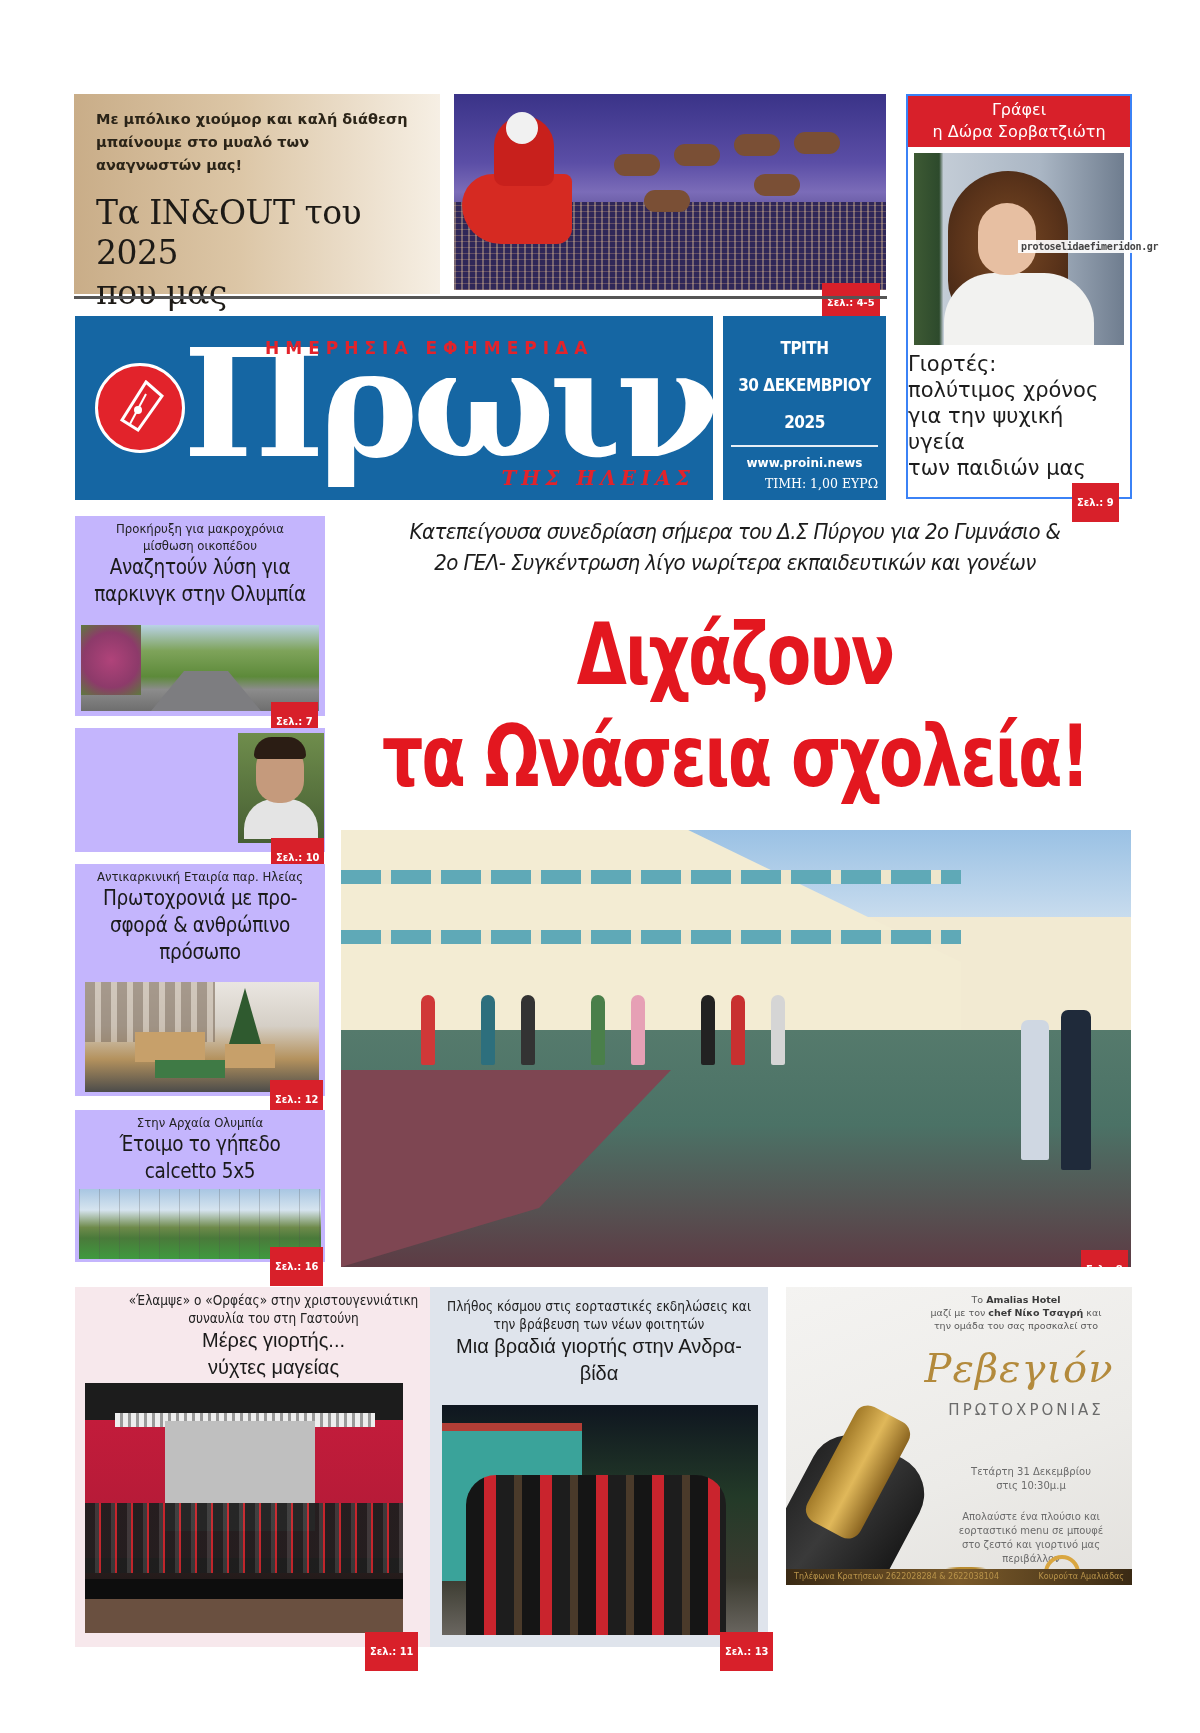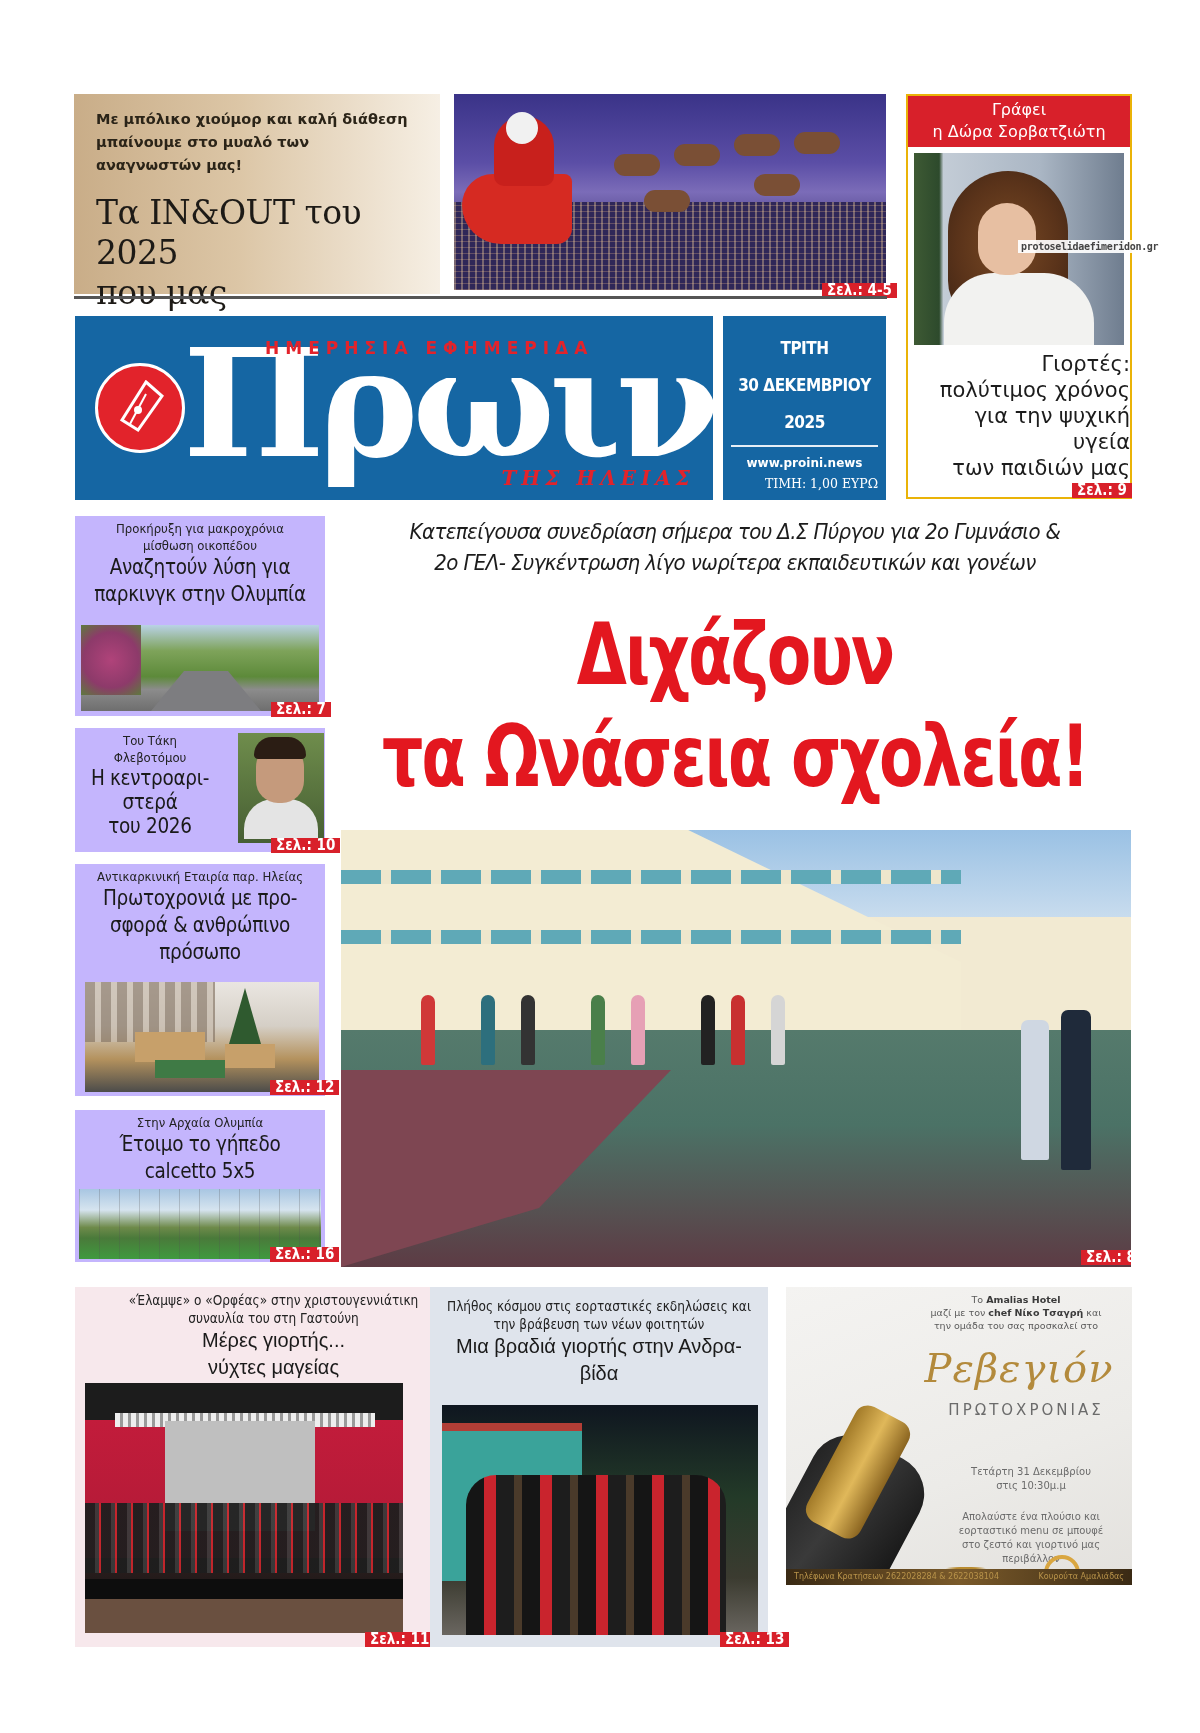--- a/index.html
+++ b/index.html
@@ -20,31 +20,31 @@
   .santa .city { position:absolute; left:0; right:0; bottom:0; height:45%;
     background: repeating-linear-gradient(90deg, rgba(255,220,160,.35) 0 2px, transparent 2px 7px),
                 repeating-linear-gradient(0deg, rgba(255,200,140,.25) 0 1px, transparent 1px 6px), #2f2758; }
   .santa .sleigh { position:absolute; left:8px; top:80px; width:110px; height:70px; background:#d62a22; border-radius: 40px 10px 20px 50px; }
   .santa .santa-body { position:absolute; left:40px; top:22px; width:60px; height:70px; background:#c8201c; border-radius: 30px 30px 10px 10px; }
   .santa .santa-face { position:absolute; left:52px; top:18px; width:32px; height:32px; background:#f1f1f1; border-radius: 50%; }
   .santa .deer { position:absolute; width:46px; height:22px; background:#7a4f35; border-radius: 12px; }
 
   
   .sel { position:absolute; background: #d8202a; color: #fff; font-family: "DejaVu Sans Condensed", "DejaVu Sans", sans-serif;
-    font-weight: bold; font-size: 15px; line-height: 15px; padding: 0 5px; white-space: nowrap; }
-
-  
-  .columnist { left: 906px; top: 94px; width: 226px; height: 405px; border: 2px solid #eab308; background:#fff; }
+    font-weight: bold; font-size: 11px; line-height: 15px; padding: 12px 5px; white-space: nowrap; }
+
+  
+  .columnist { left: 906px; top: 94px; width: 226px; height: 405px; border: 2px solid #3b82f6; background:#fff; }
   .columnist .head { background: #d8202a; color: #fff; text-align: center; font-size: 16px; line-height: 22px; padding: 3px 0 4px; font-weight: 500; }
   .columnist .photo { margin: 6px 6px 0 6px; height: 192px; position: relative; overflow: hidden;
     background: linear-gradient(90deg, #3e5a34 0%, #2d4a2c 12%, #c3ccd6 14%, #aab6c4 60%, #6f7d8f 100%); }
   .columnist .hair { position:absolute; left:34px; top:18px; width:120px; height:150px; background: radial-gradient(ellipse at center, #7a4a24 0%, #5a331a 60%, #3e2414 100%); border-radius: 60px 60px 40px 40px; }
   .columnist .face { position:absolute; left:64px; top:50px; width:58px; height:72px; background: #e7bfa2; border-radius: 30px 30px 28px 28px; }
   .columnist .sweater { position:absolute; left:30px; top:120px; width:150px; height:90px; background:#f2f2f0; border-radius: 50px 50px 0 0; }
-  .columnist .title { text-align:right; font-size: 21px; line-height: 26px; margin-top: 6px; color:#1c1c1c; }
+  .columnist .title { text-align:left; font-size: 21px; line-height: 26px; margin-top: 6px; color:#1c1c1c; }
   .watermark { left: 1018px; top: 240px; background: rgba(255,255,255,0.92); color: #444; font-family: "DejaVu Sans Mono", monospace;
     font-weight: bold; font-size: 10px; padding: 1px 3px; letter-spacing: -0.3px; }
 
   
   .masthead { left: 75px; top: 316px; width: 638px; height: 184px; background: #1566a3; overflow: hidden; }
   .masthead .logo-circle { position:absolute; left:20px; top:47px; width:90px; height:90px; border-radius:50%; background:#e2232b; border: 3px solid #fff; }
   .masthead .logo-circle svg { position:absolute; left:18px; top:14px; }
   .masthead .supertitle { position:absolute; left:190px; top:22px; color:#e2232b; font-family: "DejaVu Sans", sans-serif; font-weight:bold; font-size: 17px; letter-spacing: 6px; }
   .masthead .name { position:absolute; left:108px; top:2px; color:#fff; font-family: "DejaVu Serif", serif; font-weight:bold; font-size: 150px; line-height: 170px; letter-spacing: -6px; }
   .masthead .subtitle { position:absolute; right: 18px; bottom: 10px; color:#e2232b; font-family: "DejaVu Serif", serif; font-style: italic; font-weight:bold; font-size: 20px; letter-spacing: 5px; }
@@ -195,27 +195,20 @@
   <div class="head">Αναζητούν λύση για</div>
   <div class="head">παρκινγκ στην Ολυμπία</div>
   <div class="img img-street" style="left:6px;top:109px;width:238px;height:86px;">
     <div class="tree"></div>
     <div class="road"></div>
   </div>
   <span class="sel" style="left:196px;top:186px;">Σελ.: 7</span>
 </div>
 
 <div class="lbox" style="top:728px;height:124px;padding-top:4px;">
-  <div style="width:150px;">
-    <div class="kick">Του Τάκη</div>
-    <div class="kick">Φλεβοτόμου</div>
-    <div class="head" style="line-height:24px;">Η κεντροαρι-</div>
-    <div class="head" style="line-height:24px;">στερά</div>
-    <div class="head" style="line-height:24px;">του 2026</div>
-  </div>
   <div class="img img-man" style="left:163px;top:5px;width:86px;height:110px;">
     <div class="shirt"></div>
     <div class="head-shape"></div>
     <div class="hairm"></div>
   </div>
   <span class="sel" style="left:196px;top:110px;">Σελ.: 10</span>
 </div>
 
 <div class="lbox" style="top:864px;height:232px;padding-top:4px;">
   <div class="kick">Αντικαρκινική Εταιρία παρ. Ηλείας</div>

